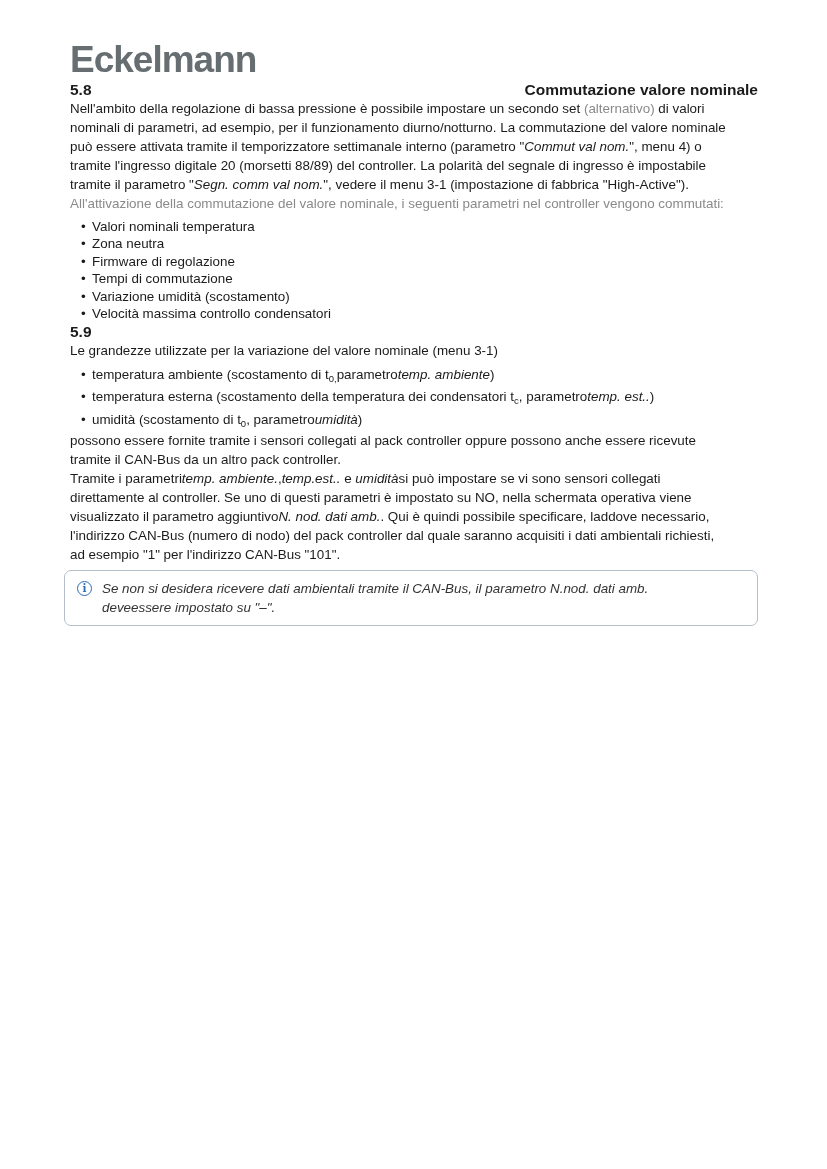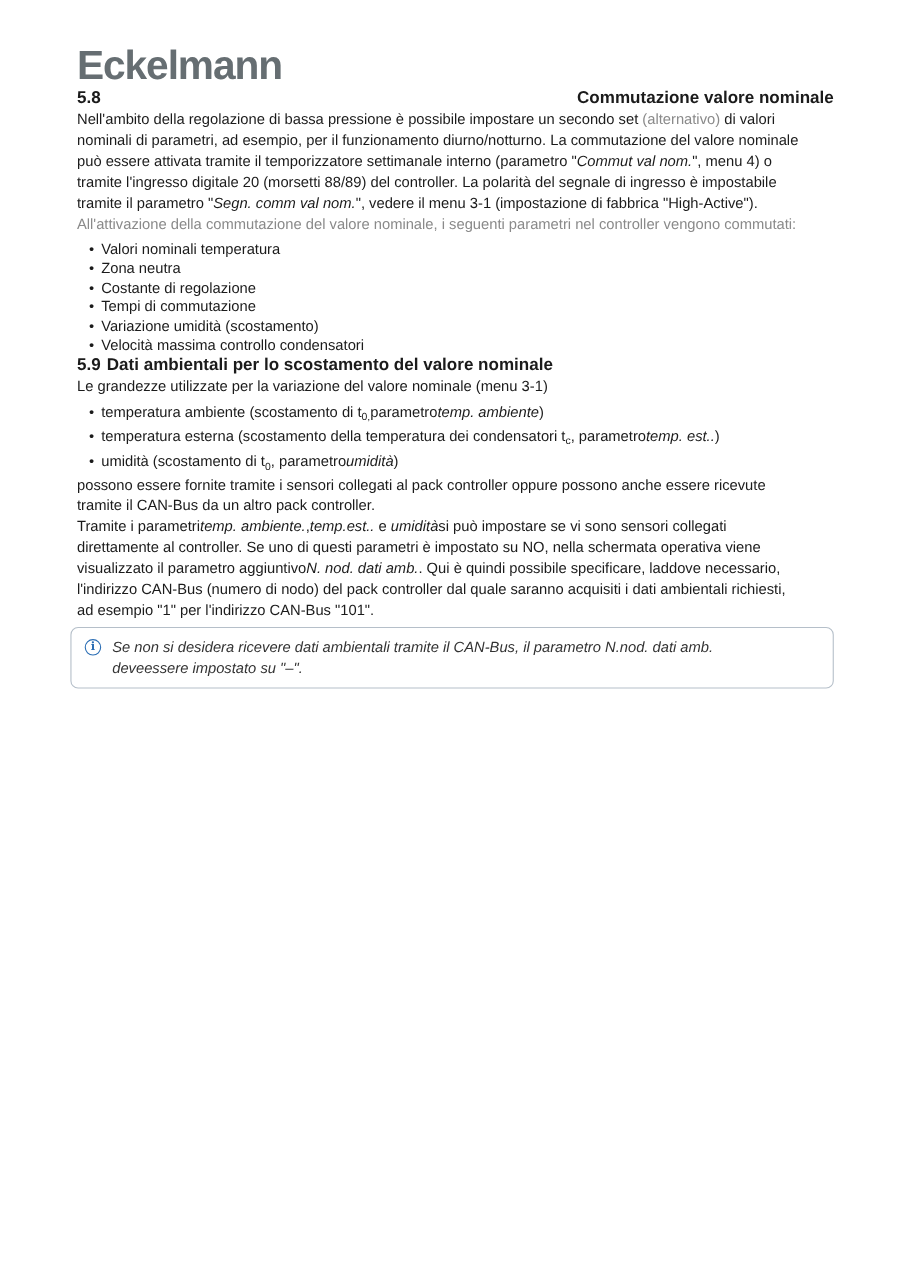--- a/index.html
+++ b/index.html
@@ -78,29 +78,28 @@
       <span class="sec-title">Commutazione valore nominale</span>
     </h2>
 
     <p class="body p1"><span>Nell'ambito della regolazione di bassa pressione è possibile impostare un secondo set </span><span class="seg-gray">(alternativo)</span><span> di valori</span><br><span>nominali di parametri, ad esempio, per il funzionamento diurno/notturno. La commutazione del valore nominale</span><br><span>può essere attivata tramite il temporizzatore settimanale interno (parametro "</span><span class="seg-i">Commut val nom.</span><span>", menu 4) o</span><br><span>tramite l'ingresso digitale 20 (morsetti 88/89) del controller. La polarità del segnale di ingresso è impostabile</span><br><span>tramite il parametro "</span><span class="seg-i">Segn. comm val nom.</span><span>", vedere il menu 3-1 (impostazione di fabbrica "High-Active").</span></p>
 
     <p class="body note-gray">All'attivazione della commutazione del valore nominale, i seguenti parametri nel controller vengono commutati:</p>
 
     <div class="bullets">
       <div class="bullet"><span class="dot">•</span><span>Valori nominali temperatura</span></div>
       <div class="bullet"><span class="dot">•</span><span>Zona neutra</span></div>
-      <div class="bullet"><span class="dot">•</span><span>Costante di regolazione</span></div>
+      <div class="bullet"><span class="dot">•</span><span>Firmware di regolazione</span></div>
       <div class="bullet"><span class="dot">•</span><span>Tempi di commutazione</span></div>
       <div class="bullet"><span class="dot">•</span><span>Variazione umidità (scostamento)</span></div>
       <div class="bullet"><span class="dot">•</span><span>Velocità massima controllo condensatori</span></div>
     </div>
 
     <h2 class="sec s59-head">
       <span class="sec-num">5.9</span>
-      <span class="sec-title">Dati ambientali per lo scostamento del valore nominale</span>
     </h2>
 
     <p class="body intro59">Le grandezze utilizzate per la variazione del valore nominale (menu 3-1)</p>
 
     <div class="bullets bullets59">
       <div class="bullet"><span class="dot">•</span><span><span>temperatura ambiente (scostamento di t</span><span class="seg-sub">0,</span><span>parametro</span><span class="seg-i">temp. ambiente</span><span>)</span></span></div>
       <div class="bullet"><span class="dot">•</span><span><span>temperatura esterna (scostamento della temperatura dei condensatori t</span><span class="seg-sub">c</span><span>, parametro</span><span class="seg-i">temp. est..</span><span>)</span></span></div>
       <div class="bullet"><span class="dot">•</span><span><span>umidità (scostamento di t</span><span class="seg-sub">0</span><span>, parametro</span><span class="seg-i">umidità</span><span>)</span></span></div>
     </div>
 

